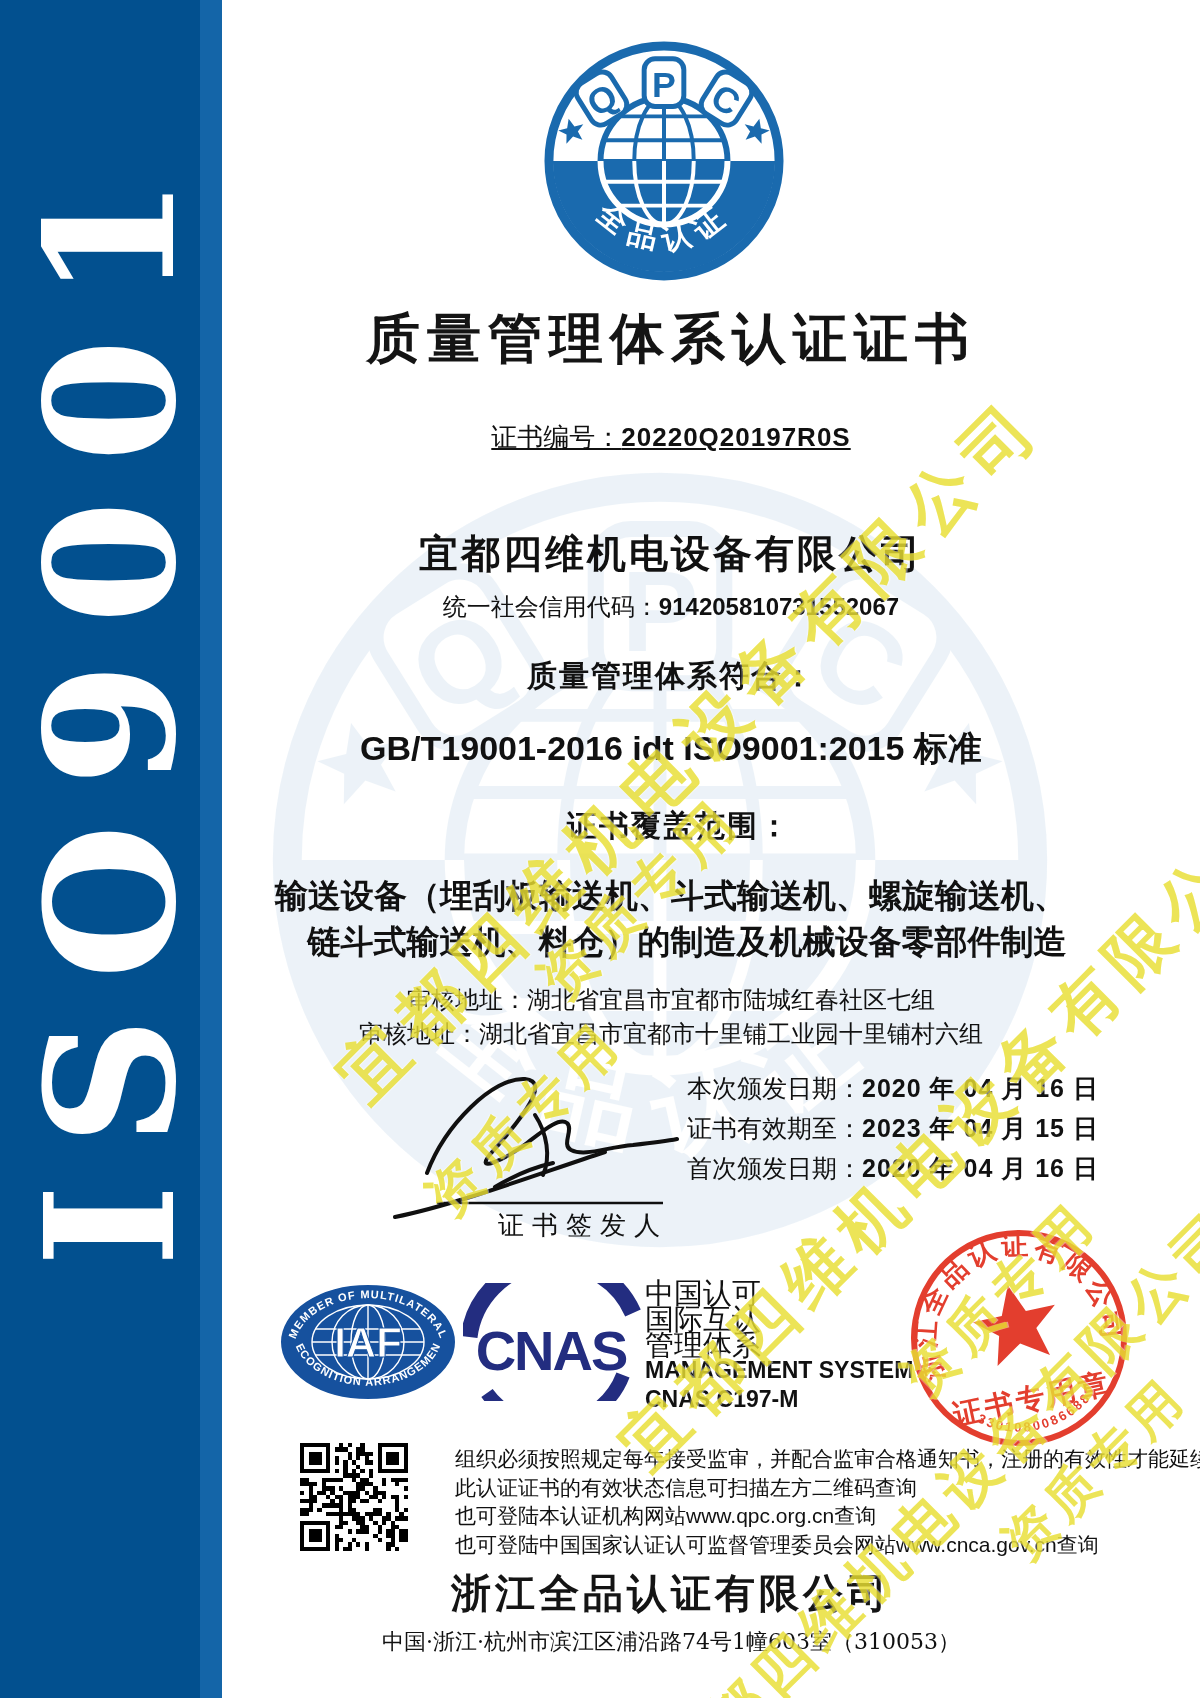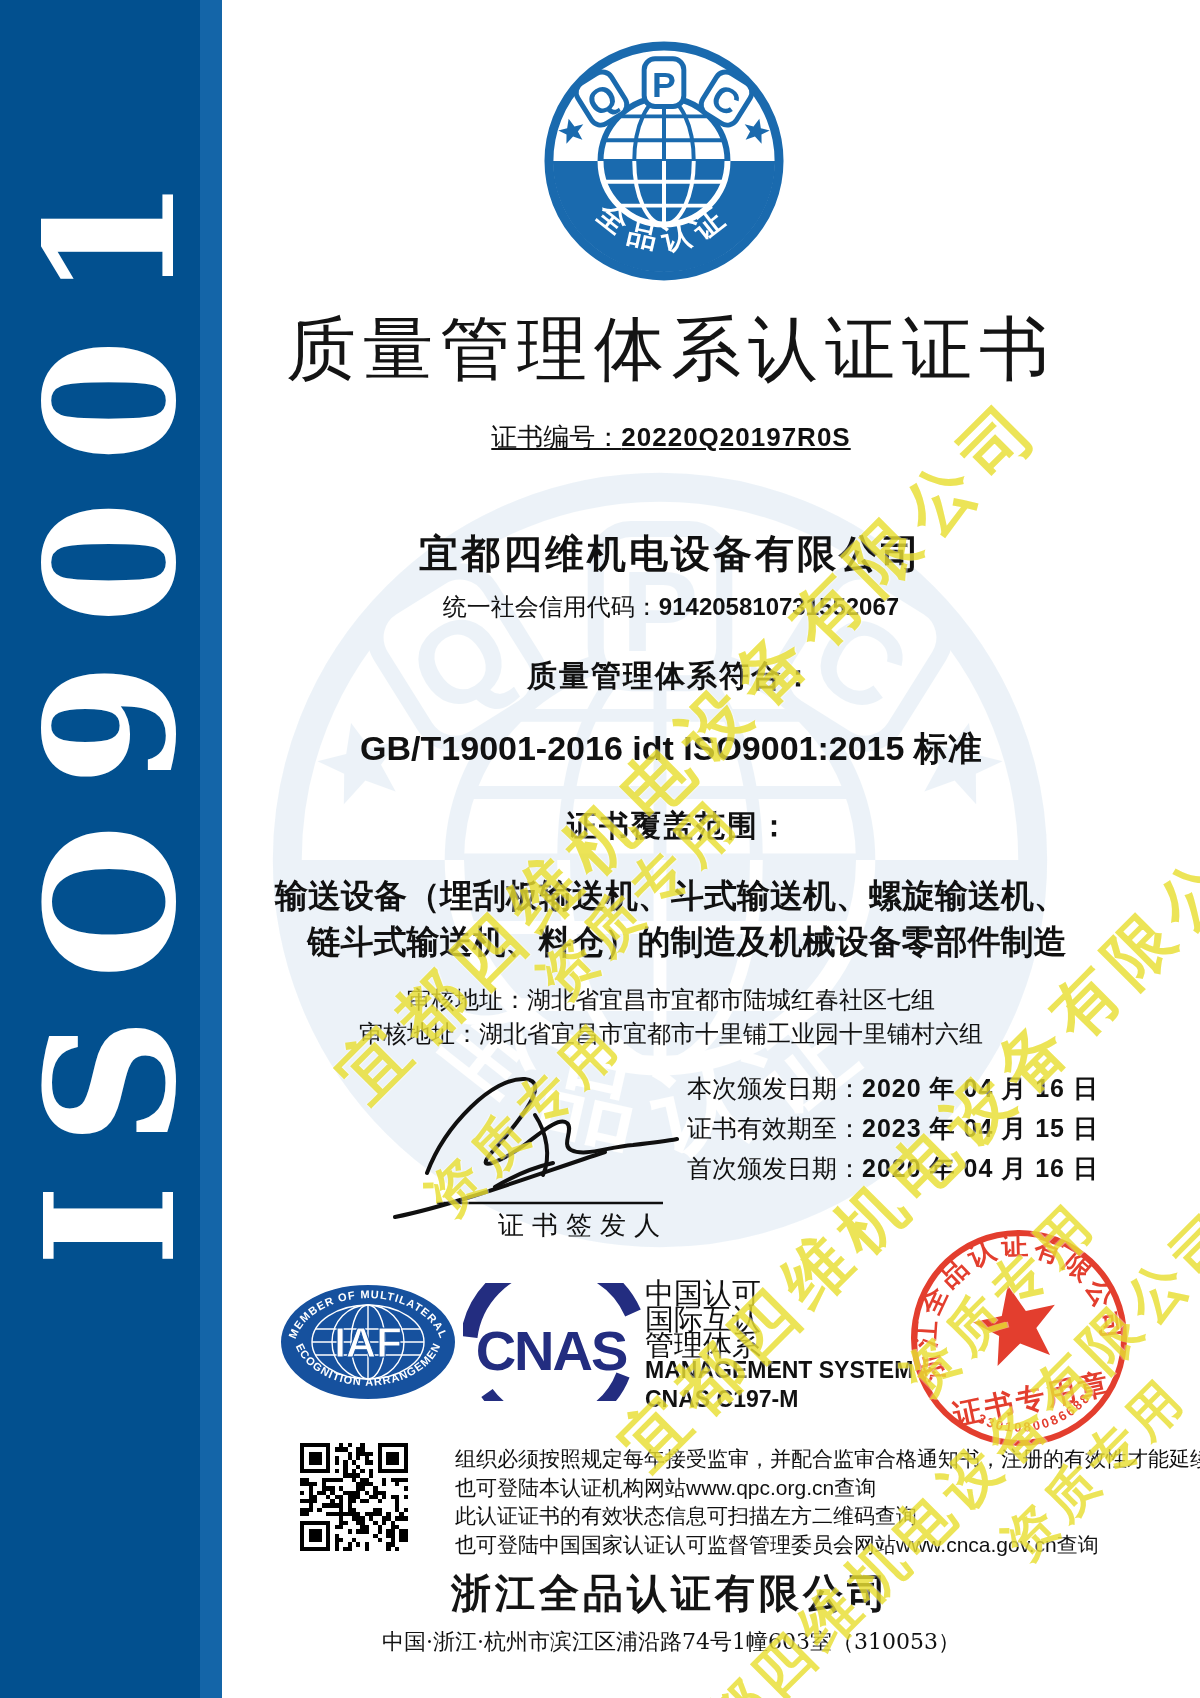--- a/index.html
+++ b/index.html
@@ -17,21 +17,21 @@
              color:#ffffff;white-space:nowrap;}
 
   
   .bg-emblem{opacity:0.08;}
 
   
   .wm{position:absolute;white-space:nowrap;font-weight:900;color:#e9df33;opacity:.82;
       transform:translate(-50%,-50%) rotate(-45deg);
       text-shadow:1px 1px 0 rgba(255,255,255,.55), -1px -1px 0 rgba(255,255,255,.35);}
 
-  .title{top:303px;font-size:70px;font-weight:400;letter-spacing:7px;color:#141414;}
+  .title{top:303px;font-size:54px;font-weight:700;letter-spacing:7px;color:#141414;}
   .certno{top:420px;font-size:26px;text-decoration:underline;}
   .certno b{letter-spacing:1px;}
   .intro{top:488px;font-size:27px;}
   .company{top:527px;font-size:39px;font-weight:600;letter-spacing:3px;}
   .credit{top:591px;font-size:24px;}
   .std-head{top:656px;font-size:30px;font-weight:600;letter-spacing:2px;}
   .std-val{top:726px;font-size:34px;font-weight:700;}
   .scope-head{top:806px;font-size:30px;font-weight:600;letter-spacing:2px;padding-left:8px;}
   .scope1{top:874px;font-size:33px;font-weight:600;}
   .scope2{top:920px;font-size:33px;font-weight:600;margin-left:16px;}
@@ -430,22 +430,22 @@
       <rect x="18" y="0" width="7" height="7" fill="#000"></rect>
       <rect x="19" y="1" width="5" height="5" fill="#fff"></rect>
       <rect x="20" y="2" width="3" height="3" fill="#000"></rect>
       <rect x="0" y="18" width="7" height="7" fill="#000"></rect>
       <rect x="1" y="19" width="5" height="5" fill="#fff"></rect>
       <rect x="2" y="20" width="3" height="3" fill="#000"></rect>
     </svg>
 
   <div class="notice">
     <div>组织必须按照规定每年接受监审，并配合监审合格通知书，注册的有效性才能延续</div>
+    <div>此认证证书的有效状态信息可扫描左方二维码查询</div>
     <div>也可登陆本认证机构网站www.qpc.org.cn查询</div>
-    <div>此认证证书的有效状态信息可扫描左方二维码查询</div>
     <div>也可登陆中国国家认证认可监督管理委员会网站www.cnca.gov.cn查询</div>
   </div>
 
   <div class="ctr foot-co">浙江全品认证有限公司</div>
   <div class="ctr foot-addr">中国·浙江·杭州市滨江区浦沿路74号1幢603室（310053）</div>
 
   <div class="wm" style="left:690px;top:750px;font-size:68px;letter-spacing:12px">宜都四维机电设备有限公司</div>
   <div class="wm" style="left:640px;top:900px;font-size:56px;letter-spacing:8px">资质专用</div>
   <div class="wm" style="left:525px;top:1120px;font-size:54px;letter-spacing:8px">资质专用</div>
   <div class="wm" style="left:955px;top:1135px;font-size:66px;letter-spacing:10px">宜都四维机电设备有限公司</div>

